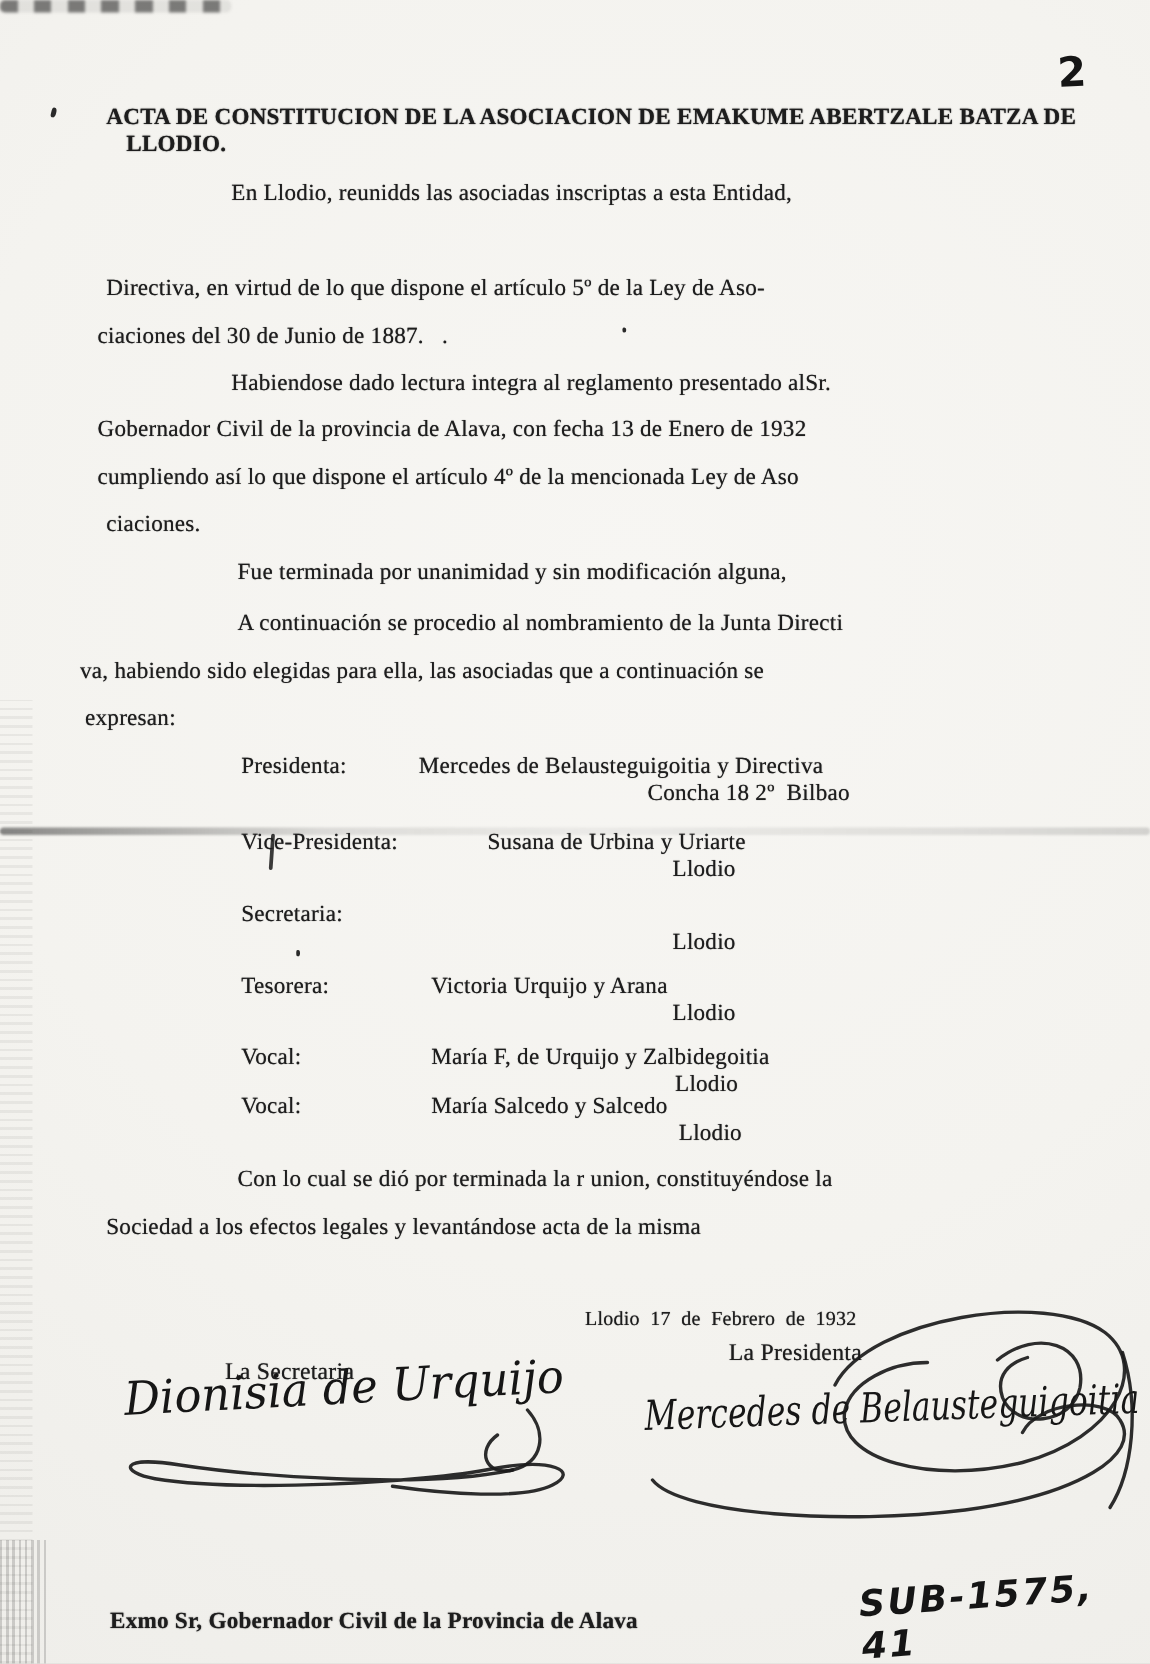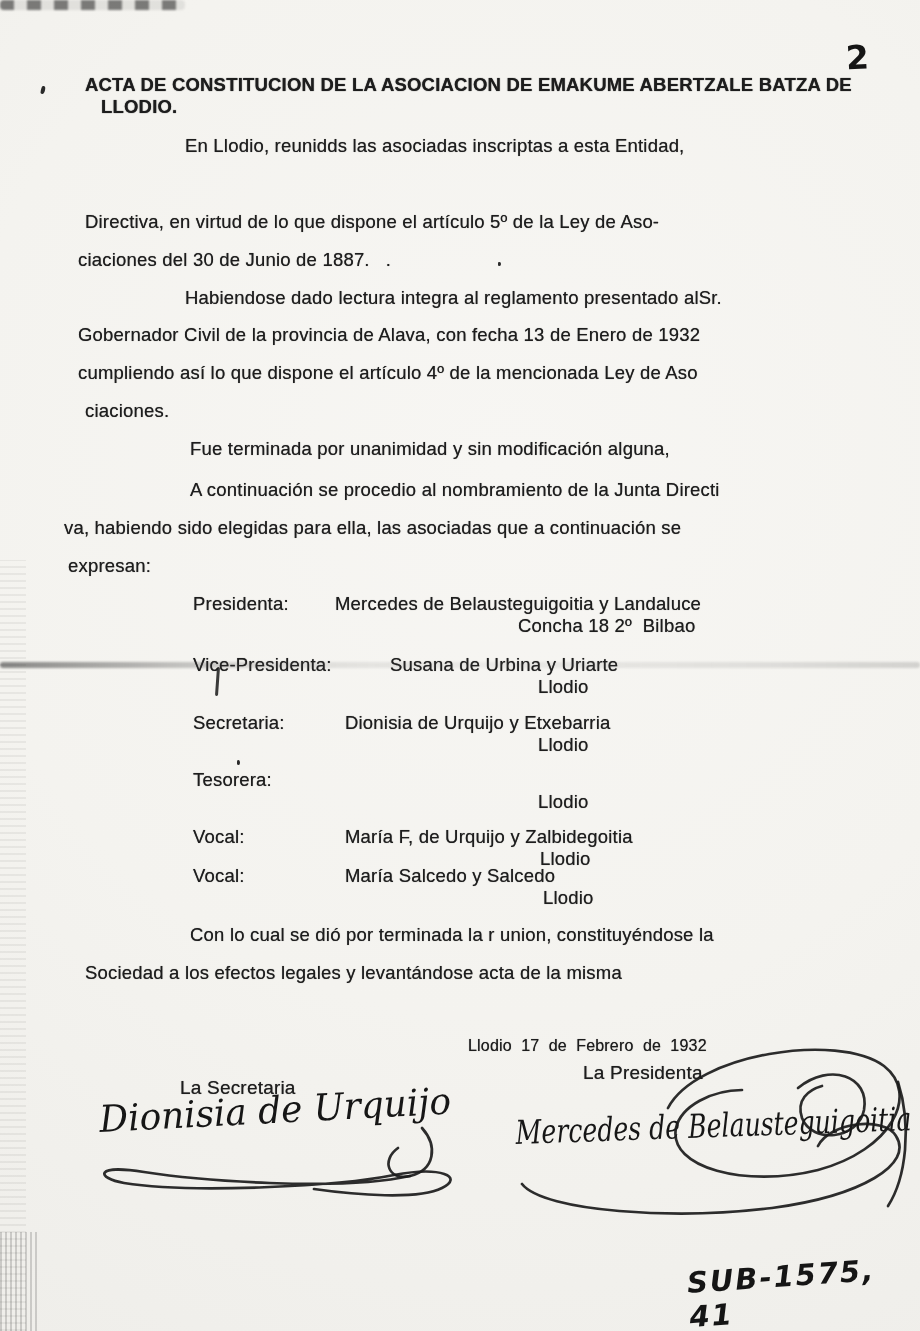--- a/index.html
+++ b/index.html
@@ -9,26 +9,27 @@
     margin:0 auto;
     background:
       radial-gradient(circle at 55% 35%, #f7f6f3 0%, #f4f3ef 55%, #efeeea 100%);
     overflow:hidden;
     font-family:"Liberation Mono","DejaVu Sans Mono",monospace;
     color:#1c1c1c;
   }
   .tw{
     position:absolute;
     white-space:pre;
-    font-family:Liberation Sans, sans-serif;
+    font-family:Liberation Serif, serif;
     font-size:18.5px;
     line-height:21px;
     color:#1d1d1d;
     text-shadow:0 0 0.7px rgba(25,25,25,0.75);
     letter-spacing:0.2px;
+    margin-top:10px;
   }
   .title{font-weight:bold;font-size:18.5px;text-shadow:0 0 1px rgba(15,15,15,0.9);}
   .footerline{font-weight:bold;text-shadow:0 0 1px rgba(15,15,15,0.85);}
   .hand{
     position:absolute;
     font-family:"DejaVu Serif","Liberation Serif",serif;
     font-style:italic;
     color:#151515;
   }
   .pagenum{font-size:33px;font-weight:bold;font-style:normal;font-family:"DejaVu Sans",sans-serif;transform:rotate(-3deg);}
@@ -83,32 +84,32 @@
   <div class="tw" style="left:185px;top:287px;">Habiendose dado lectura integra al reglamento presentado alSr.</div>
   <div class="tw" style="left:78px;top:324px;">Gobernador Civil de la provincia de Alava, con fecha 13 de Enero de 1932</div>
   <div class="tw" style="left:78px;top:362px;">cumpliendo así lo que dispone el artículo 4º de la mencionada Ley de Aso</div>
   <div class="tw" style="left:85px;top:400px;">ciaciones.</div>
   <div class="tw" style="left:190px;top:438px;">Fue terminada por unanimidad y sin modificación alguna,</div>
   <div class="tw" style="left:190px;top:479px;">A continuación se procedio al nombramiento de la Junta Directi</div>
   <div class="tw" style="left:64px;top:517px;">va, habiendo sido elegidas para ella, las asociadas que a continuación se</div>
   <div class="tw" style="left:68px;top:555px;">expresan:</div>
 
   <div class="tw" style="left:193px;top:593px;">Presidenta:</div>
-  <div class="tw" style="left:335px;top:593px;">Mercedes de Belausteguigoitia y Landaluce</div>
+  <div class="tw" style="left:335px;top:593px;">Mercedes de Belausteguigoitia y Directiva</div>
   <div class="tw" style="left:518px;top:615px;">Concha 18 2º  Bilbao</div>
 
   <div class="tw" style="left:193px;top:654px;">Vice-Presidenta:</div>
   <div class="tw" style="left:390px;top:654px;">Susana de Urbina y Uriarte</div>
   <div class="tw" style="left:538px;top:676px;">Llodio</div>
 
   <div class="tw" style="left:193px;top:712px;">Secretaria:</div>
-  <div class="tw" style="left:345px;top:712px;">Dionisia de Urquijo y Etxebarria</div>
   <div class="tw" style="left:538px;top:734px;">Llodio</div>
 
   <div class="tw" style="left:193px;top:769px;">Tesorera:</div>
+  <div class="tw" style="left:345px;top:769px;">Victoria Urquijo y Arana</div>
   <div class="tw" style="left:538px;top:791px;">Llodio</div>
 
   <div class="tw" style="left:193px;top:826px;">Vocal:</div>
   <div class="tw" style="left:345px;top:826px;">María F, de Urquijo y Zalbidegoitia</div>
   <div class="tw" style="left:540px;top:848px;">Llodio</div>
 
   <div class="tw" style="left:193px;top:865px;">Vocal:</div>
   <div class="tw" style="left:345px;top:865px;">María Salcedo y Salcedo</div>
   <div class="tw" style="left:543px;top:887px;">Llodio</div>
 
@@ -126,20 +127,21 @@
   </svg>
 
   <svg class="sig" style="left:500px;top:1026px;" width="420" height="200" viewBox="0 0 420 200">
     <text x="16" y="118" font-size="33" textLength="396" lengthAdjust="spacingAndGlyphs" transform="rotate(-2 16 118)">Mercedes de Belausteguigoitia</text>
     <path d="M168,82 C196,28 338,6 384,40 C420,68 392,124 318,144 C246,162 168,142 176,102 C181,80 212,64 242,64"></path>
     <path d="M22,158 C44,186 176,194 272,182 C362,170 414,138 396,110 C384,90 330,96 318,120"></path>
     <path d="M298,62 C330,36 370,50 364,84 C358,114 312,118 302,92 C296,74 308,64 322,60"></path>
     <path d="M398,56 C412,100 406,152 388,180"></path>
   </svg>
 
+  <div class="tw footerline" style="left:88px;top:1277px;">Exmo Sr, Gobernador Civil de la Provincia de Alava</div>
   <div class="hand archiveref" style="left:688px;top:1258px;">SUB-1575, 41</div>
 
   <div class="smudge-base" style="top:662px;"></div>
   <div class="smudge-dark"></div>
   <div class="smudge-tick"></div>
   <div class="edge-band"></div>
   <div class="corner-noise"></div>
   <div class="ink-speck" style="left:498px;top:262px;width:3px;height:4px;"></div>
   <div class="ink-speck" style="left:237px;top:760px;width:3px;height:5px;"></div>
 

